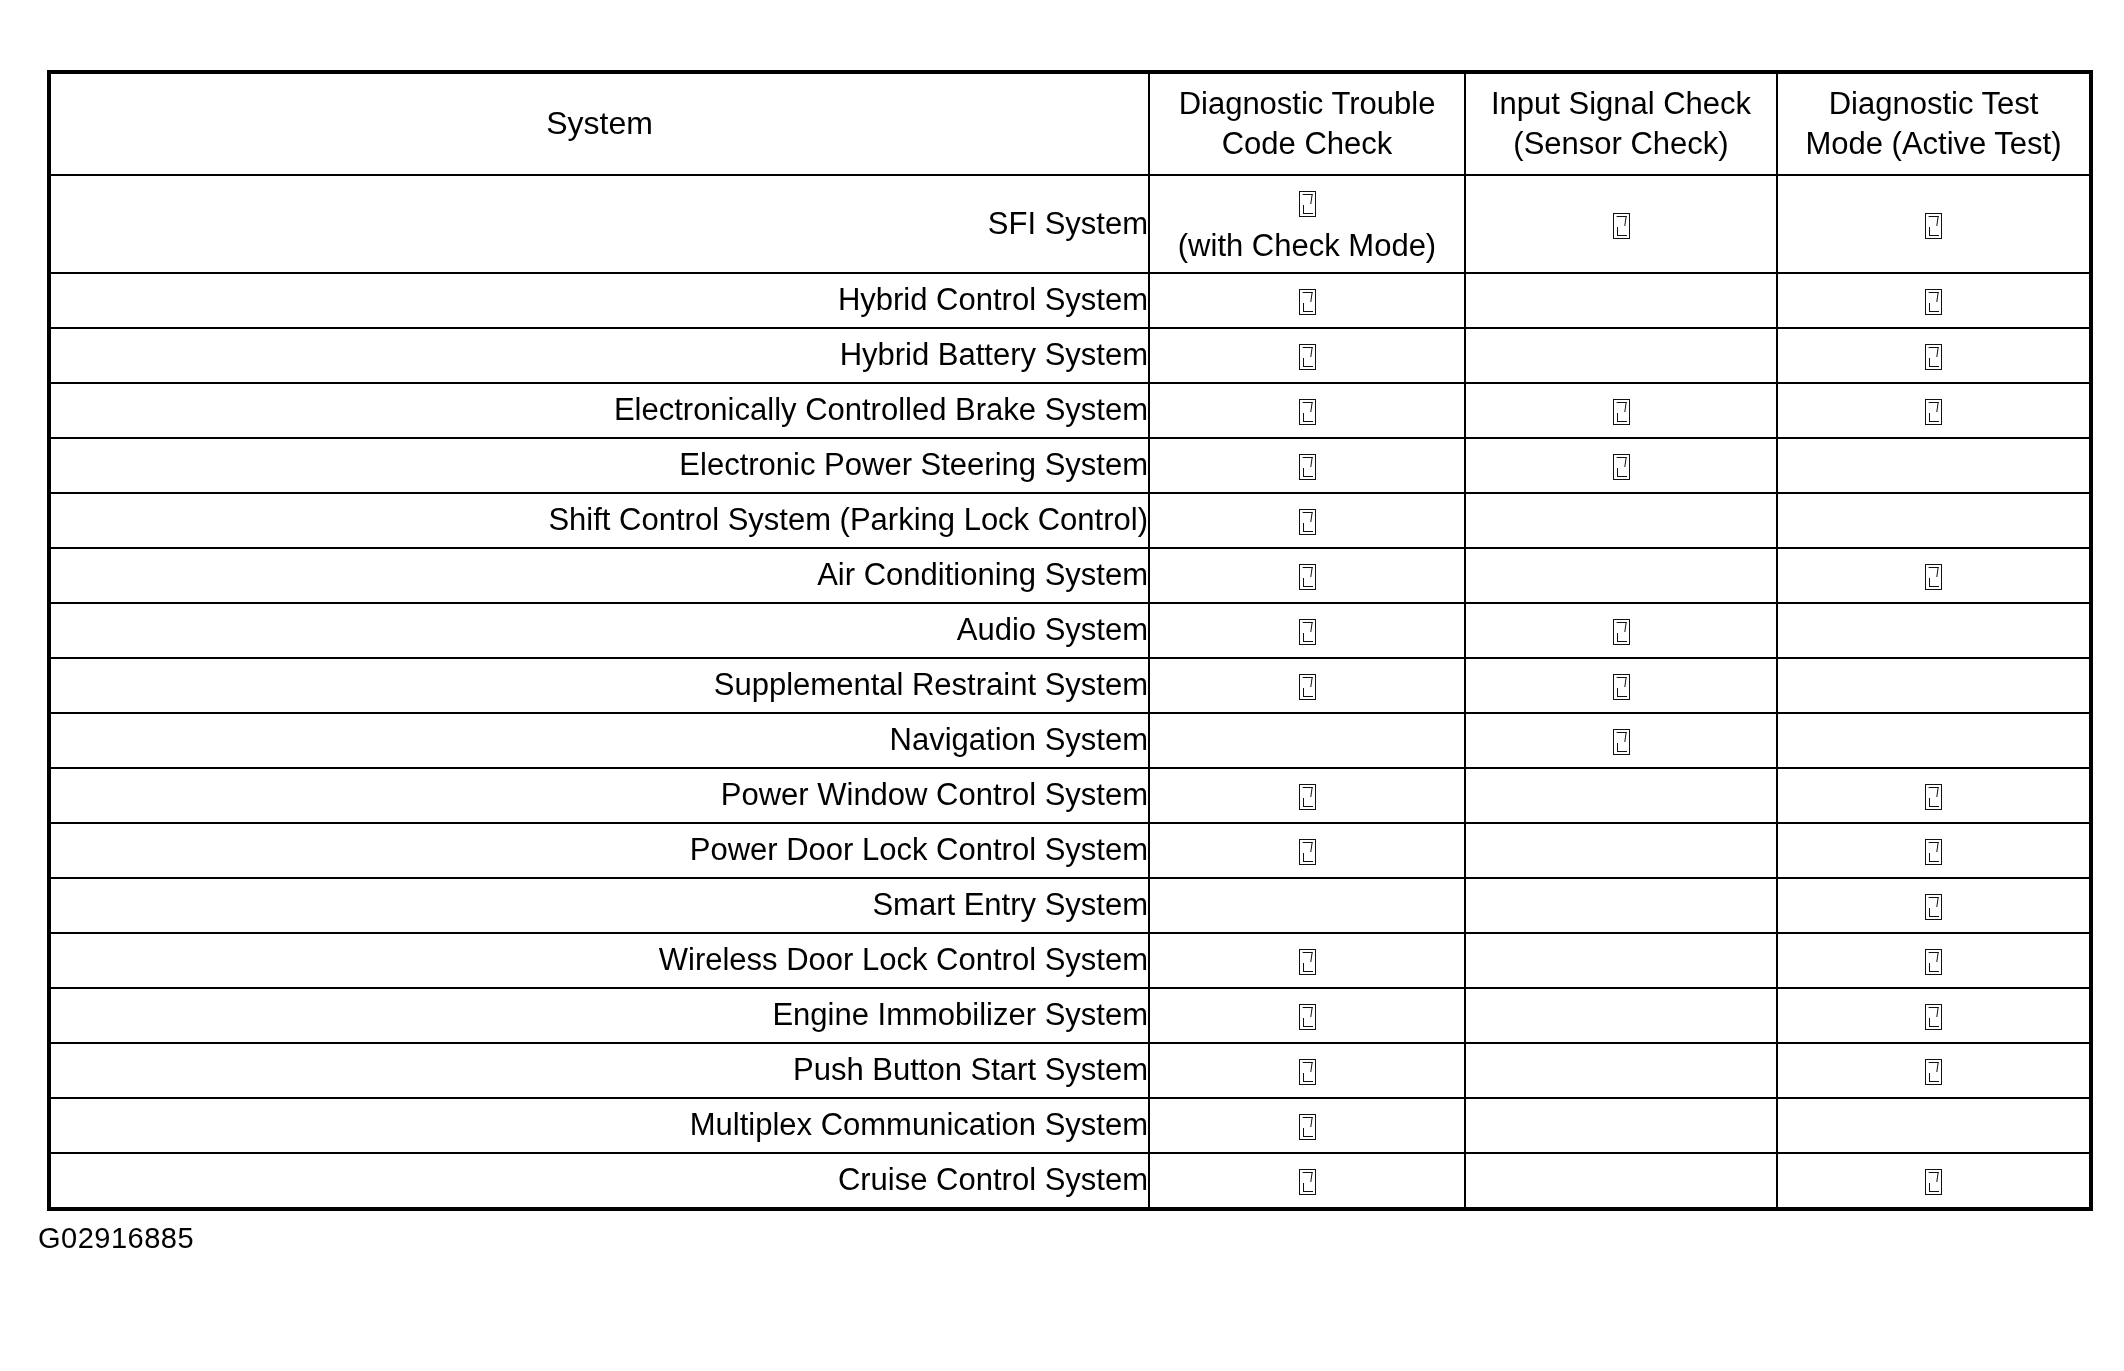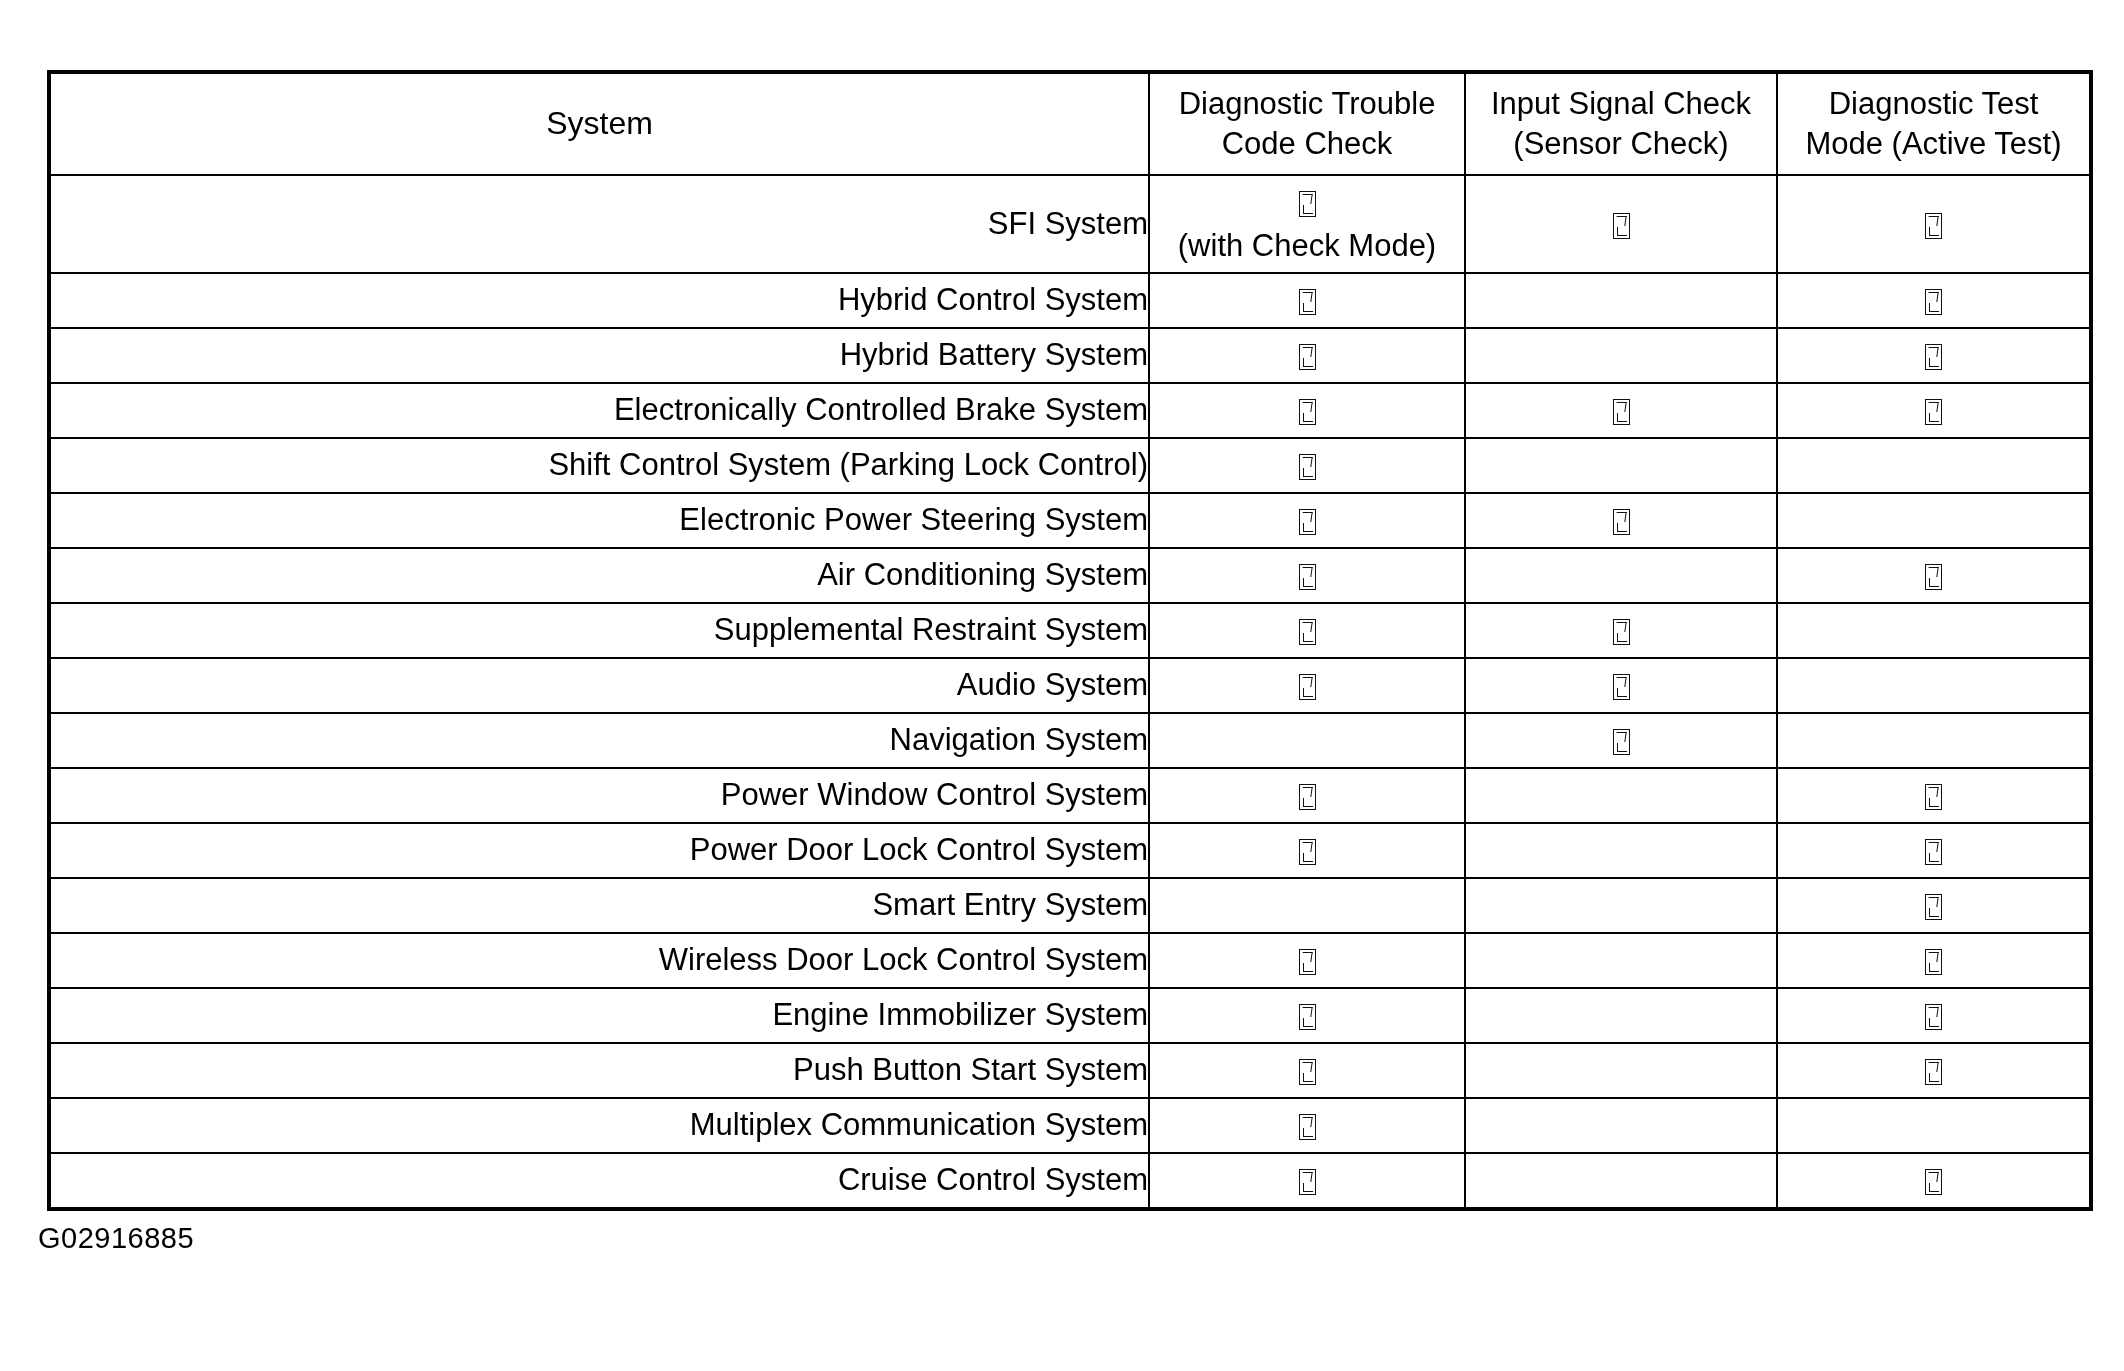--- a/index.html
+++ b/index.html
@@ -170,45 +170,45 @@
             <td class="mark-cell"></td>
             <td class="mark-cell"><span class="glyph-box"></span></td>
           </tr>
           <tr>
             <td class="system-cell">Electronically Controlled Brake System</td>
             <td class="mark-cell"><span class="glyph-box"></span></td>
             <td class="mark-cell"><span class="glyph-box"></span></td>
             <td class="mark-cell"><span class="glyph-box"></span></td>
           </tr>
           <tr>
+            <td class="system-cell">Electronic Power Steering System</td>
+            <td class="mark-cell"><span class="glyph-box"></span></td>
+            <td class="mark-cell"><span class="glyph-box"></span></td>
+            <td class="mark-cell"></td>
+          </tr>
+          <tr>
             <td class="system-cell">Shift Control System (Parking Lock Control)</td>
             <td class="mark-cell"><span class="glyph-box"></span></td>
             <td class="mark-cell"></td>
             <td class="mark-cell"></td>
           </tr>
           <tr>
-            <td class="system-cell">Electronic Power Steering System</td>
-            <td class="mark-cell"><span class="glyph-box"></span></td>
-            <td class="mark-cell"><span class="glyph-box"></span></td>
-            <td class="mark-cell"></td>
-          </tr>
-          <tr>
             <td class="system-cell">Air Conditioning System</td>
             <td class="mark-cell"><span class="glyph-box"></span></td>
             <td class="mark-cell"></td>
             <td class="mark-cell"><span class="glyph-box"></span></td>
           </tr>
           <tr>
+            <td class="system-cell">Audio System</td>
+            <td class="mark-cell"><span class="glyph-box"></span></td>
+            <td class="mark-cell"><span class="glyph-box"></span></td>
+            <td class="mark-cell"></td>
+          </tr>
+          <tr>
             <td class="system-cell">Supplemental Restraint System</td>
-            <td class="mark-cell"><span class="glyph-box"></span></td>
-            <td class="mark-cell"><span class="glyph-box"></span></td>
-            <td class="mark-cell"></td>
-          </tr>
-          <tr>
-            <td class="system-cell">Audio System</td>
             <td class="mark-cell"><span class="glyph-box"></span></td>
             <td class="mark-cell"><span class="glyph-box"></span></td>
             <td class="mark-cell"></td>
           </tr>
           <tr>
             <td class="system-cell">Navigation System</td>
             <td class="mark-cell"></td>
             <td class="mark-cell"><span class="glyph-box"></span></td>
             <td class="mark-cell"></td>
           </tr>

